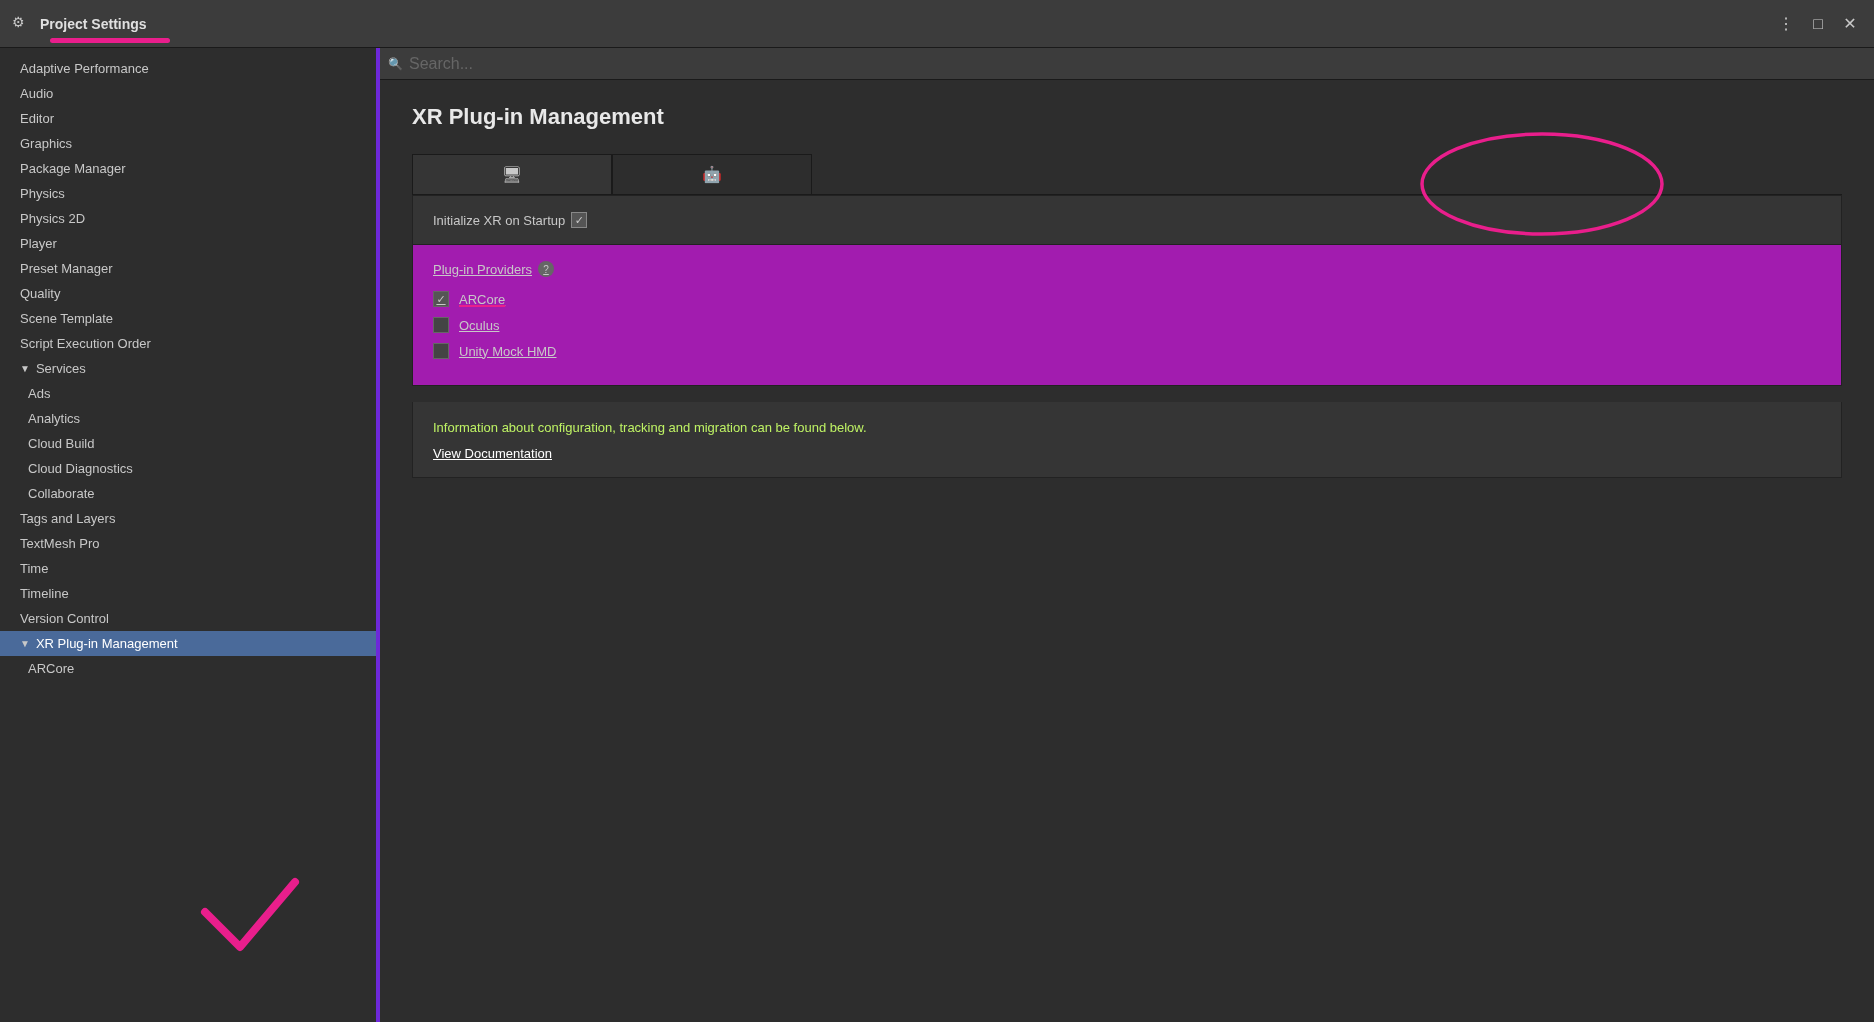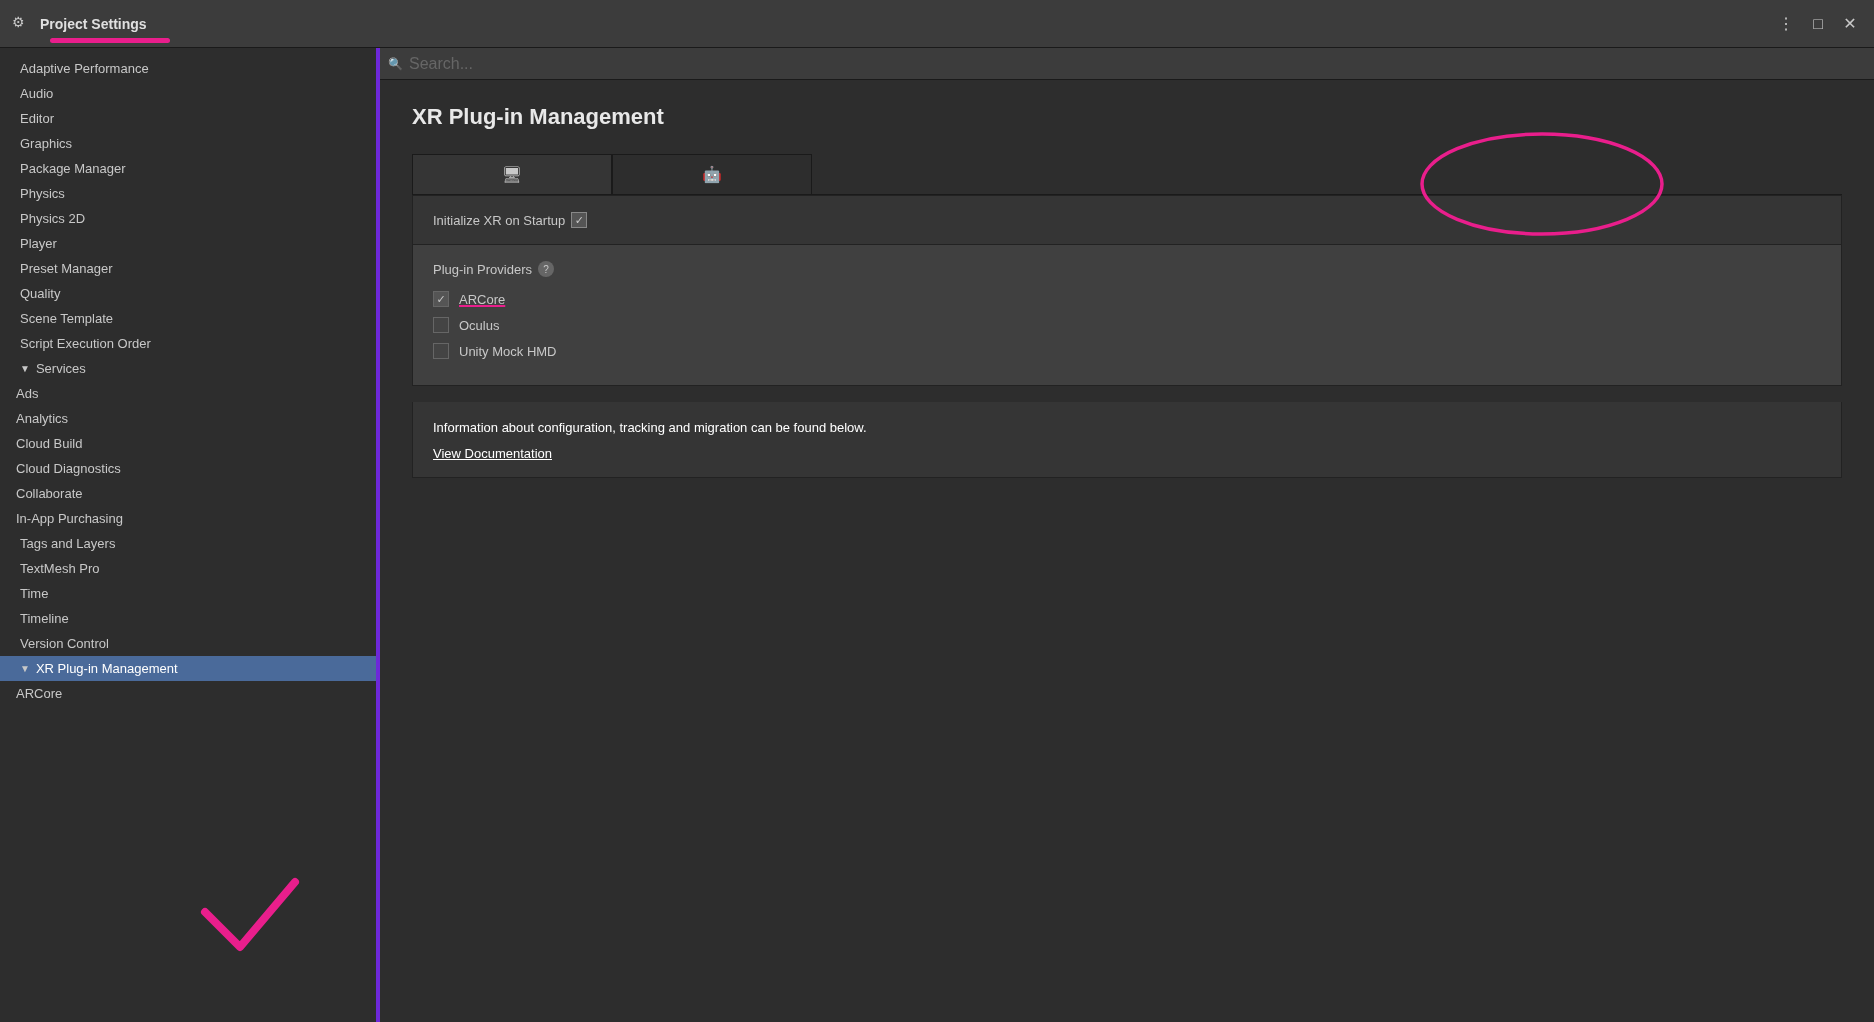--- a/index.html
+++ b/index.html
@@ -93,21 +93,21 @@
       color: #c8c8c8;
       font-size: 13px;
       display: flex;
       align-items: center;
       gap: 6px;
     }
     .sidebar-item.active {
       background: #4a6a9a;
       color: #ffffff;
     }
-    .sidebar-item.indent1 { padding-left: 16px; align-items: center; }
+    .sidebar-item.indent1 { padding-left: 28px; align-items: center; }
 
     .sidebar-group-arrow {
       font-size: 10px;
       color: #c8c8c8;
     }
 
     
     .content {
       flex: 1;
       display: flex;
@@ -212,24 +212,25 @@
       align-items: center;
       justify-content: center;
       font-size: 11px;
       color: #c8c8c8;
       cursor: pointer;
       flex-shrink: 0;
     }
 
     
     .plugin-providers-section {
-      background: #404040;
+      background: #a21caf;
       border: 1px solid #222;
       border-top: none;
       padding: 16px 20px;
+      text-decoration: underline;
     }
     .plugin-providers-header {
       display: flex;
       align-items: center;
       gap: 6px;
       margin-bottom: 14px;
       color: #c8c8c8;
       font-size: 13px;
     }
     .help-icon {
@@ -279,21 +280,21 @@
 
     
     .info-section {
       background: #353535;
       border: 1px solid #222;
       border-top: none;
       padding: 16px 20px;
       margin-top: 0;
     }
     .info-text {
-      color: #ffffff;
+      color: #bef264;
       font-size: 13px;
       margin-bottom: 8px;
       line-height: 1.5;
     }
     .info-link {
       color: #ffffff;
       font-size: 13px;
       cursor: pointer;
       text-decoration: underline;
     }
@@ -368,23 +369,20 @@
       </div>
       <div class="sidebar-item indent1">
         <span>Cloud Build</span>
       </div>
       <div class="sidebar-item indent1">
         <span>Cloud Diagnostics</span>
       </div>
       <div class="sidebar-item indent1">
         <span>Collaborate</span>
       </div>
-      <div class="sidebar-item indent1">
-        <span>In-App Purchasing</span>
-      </div>
       <div class="sidebar-item">
         <span>Tags and Layers</span>
       </div>
       <div class="sidebar-item">
         <span>TextMesh Pro</span>
       </div>
       <div class="sidebar-item">
         <span>Time</span>
       </div>
       <div class="sidebar-item">

